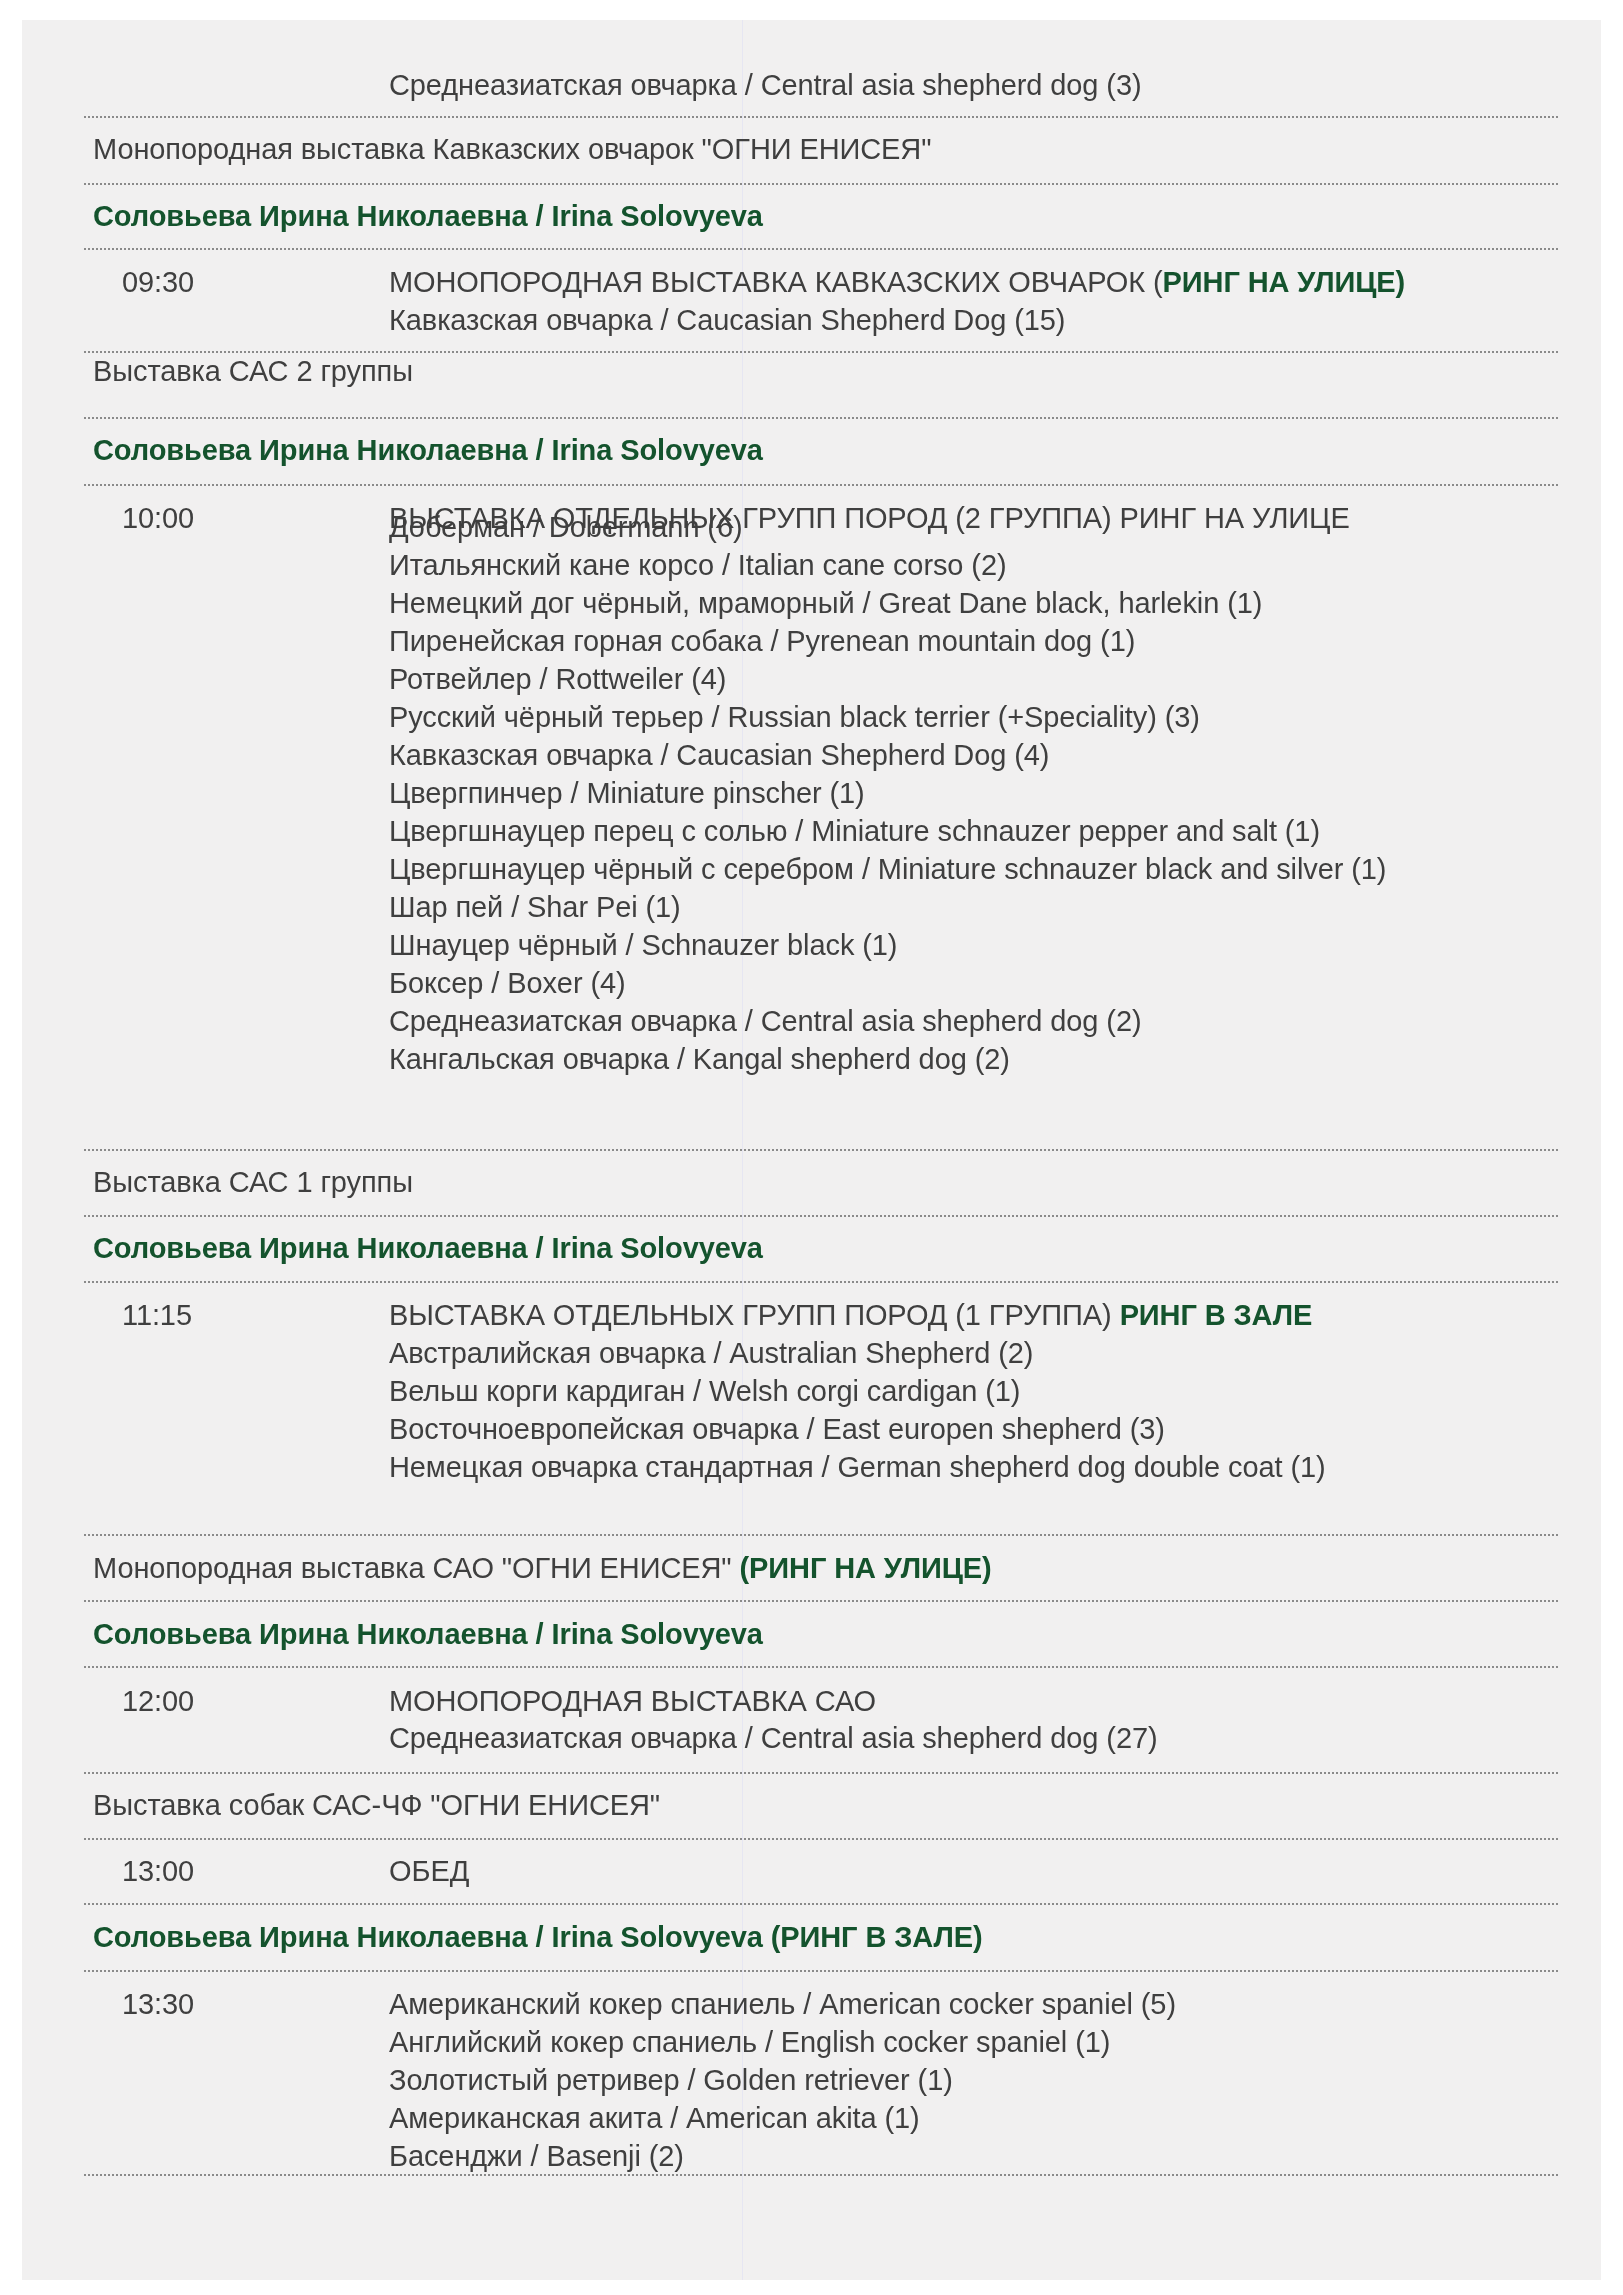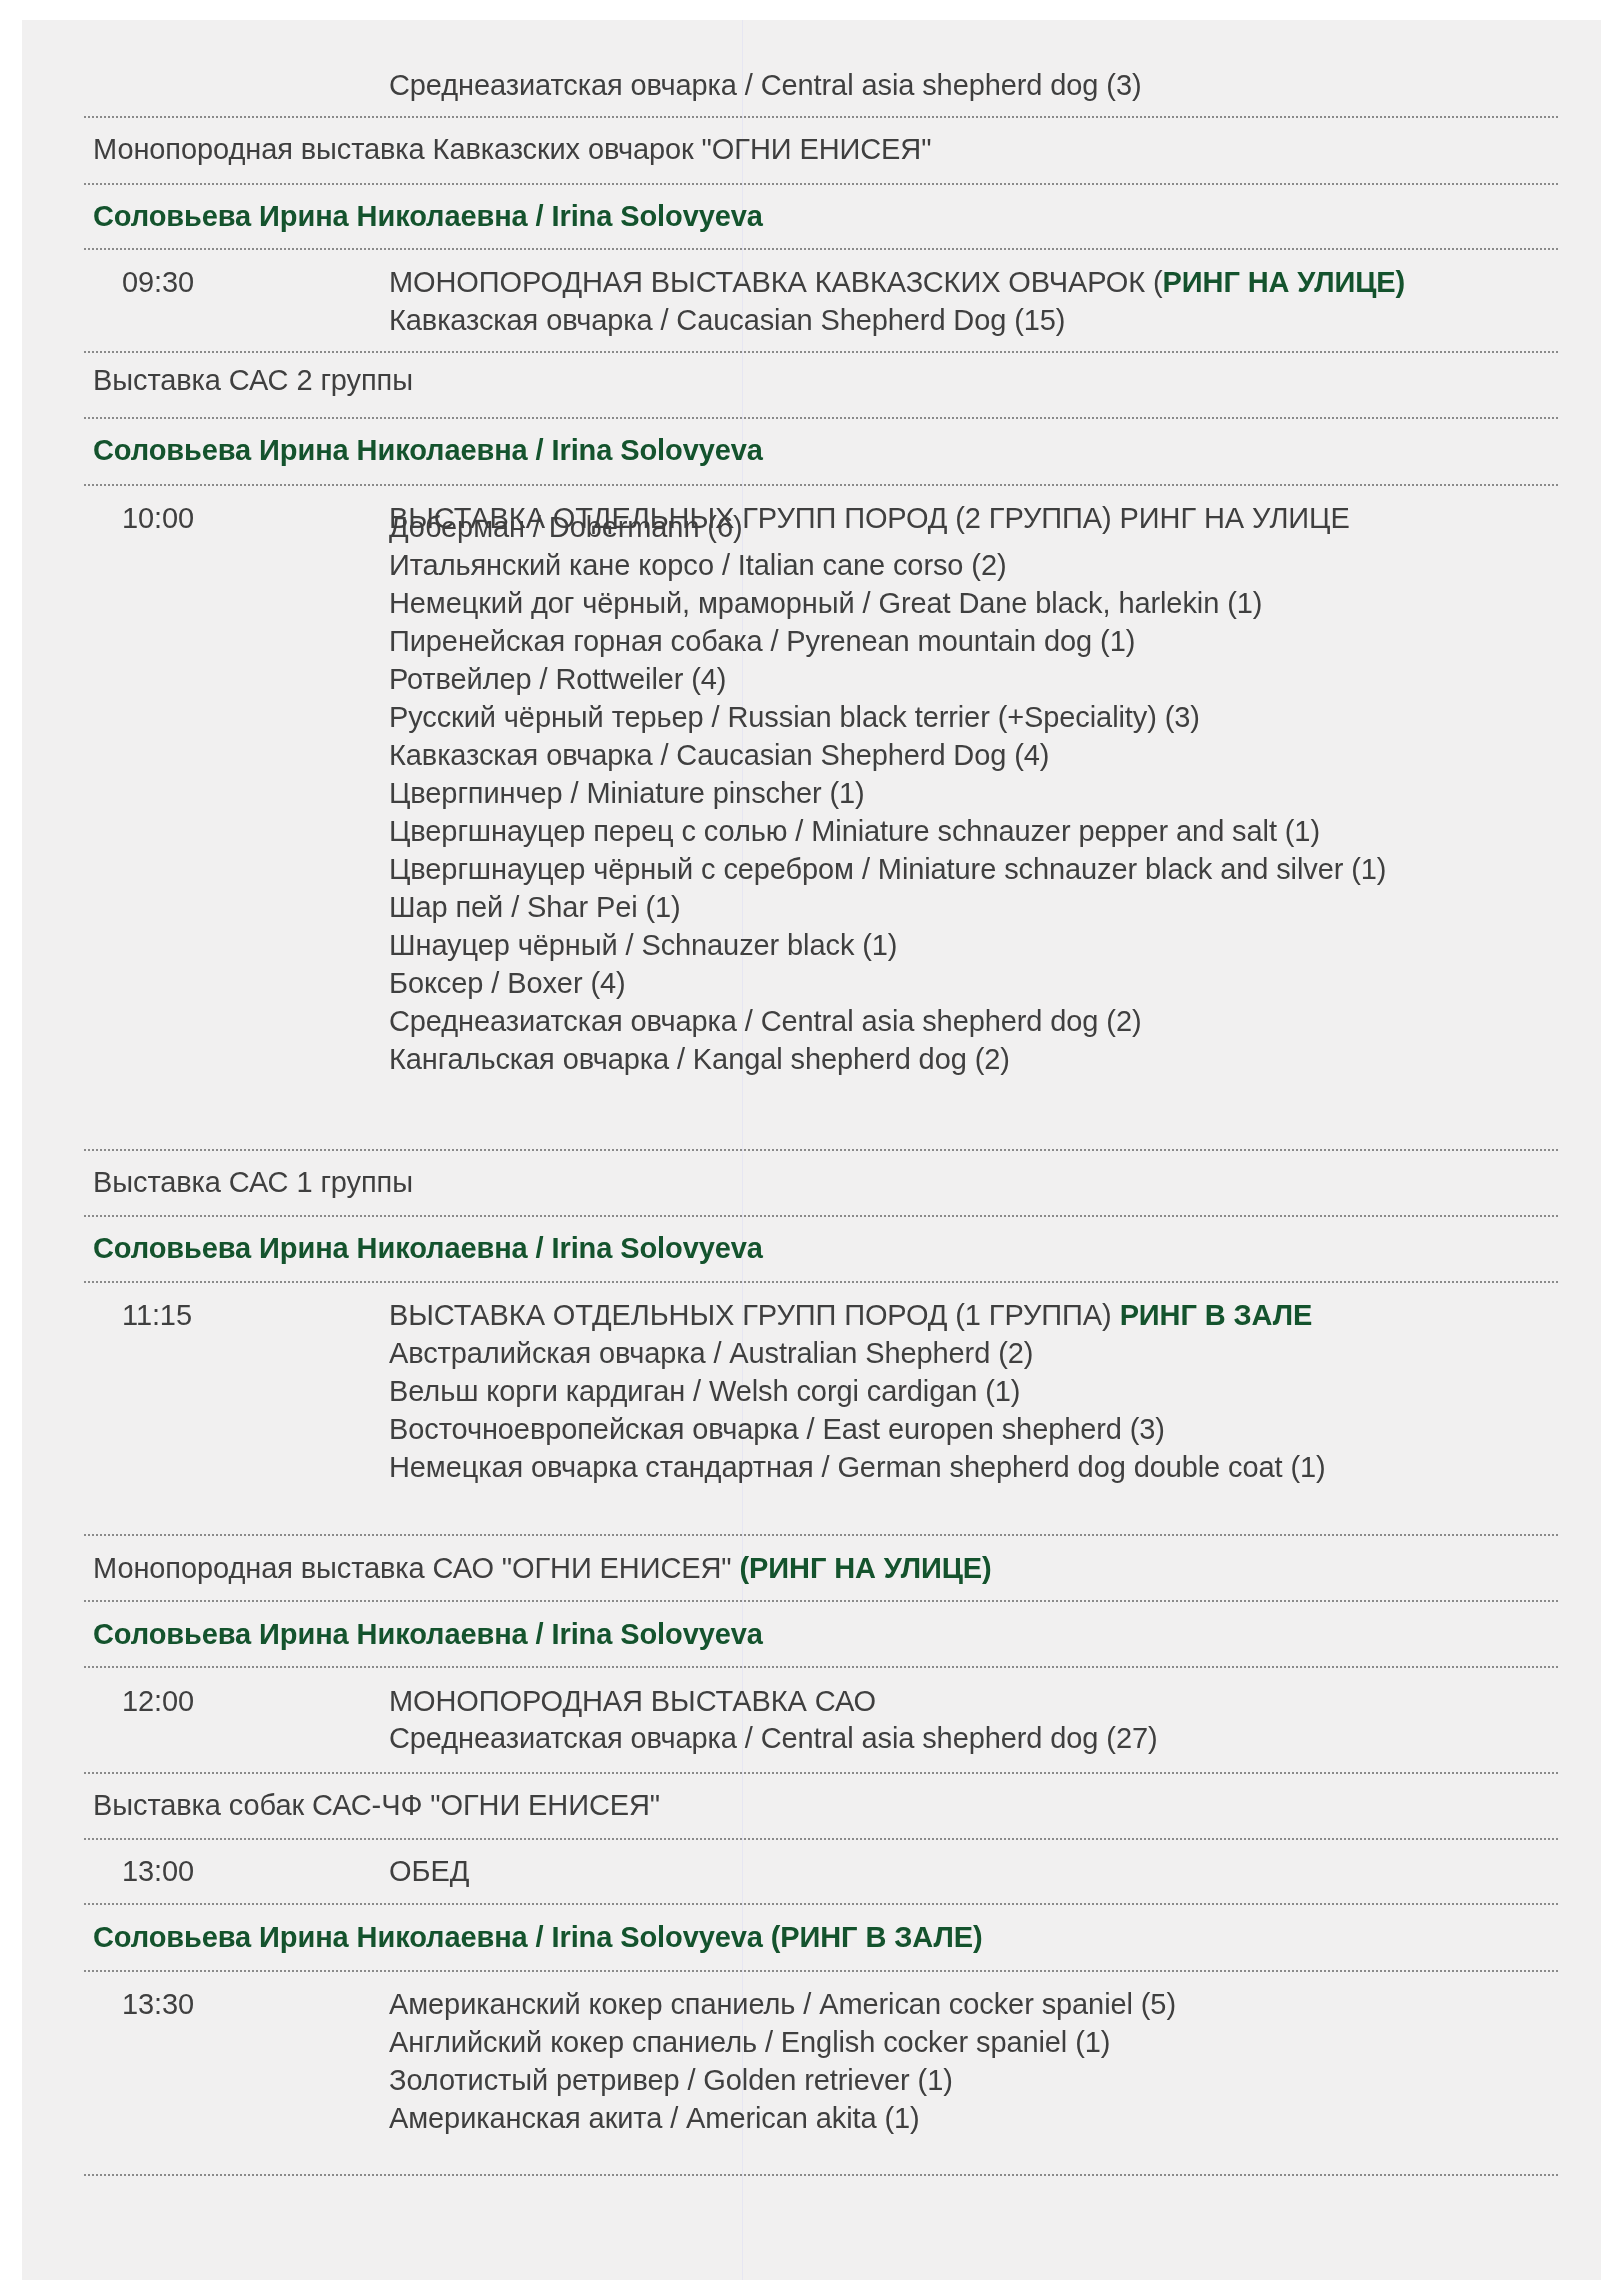--- a/index.html
+++ b/index.html
@@ -57,21 +57,21 @@
 <div class="txt content" style="top:66px">Среднеазиатская овчарка / Central asia shepherd dog (3)</div>
 
 <div class="txt head" style="top:130px">Монопородная выставка Кавказских овчарок "ОГНИ ЕНИСЕЯ"</div>
 <div class="txt head bold" style="top:197px">Соловьева Ирина Николаевна / Irina Solovyeva</div>
 <div class="txt time" style="top:263px">09:30</div>
 <div class="txt content" style="top:263px"><span>МОНОПОРОДНАЯ ВЫСТАВКА КАВКАЗСКИХ ОВЧАРОК (</span><span class="bold">РИНГ НА УЛИЦЕ)</span></div>
 <div class="txt content lines" style="top:301px">
     <div>Кавказская овчарка / Caucasian Shepherd Dog (15)</div>
   </div>
 
-<div class="txt head" style="top:361px">Выставка САС 2 группы</div>
+<div class="txt head" style="top:352px">Выставка САС 2 группы</div>
 <div class="txt head bold" style="top:431px">Соловьева Ирина Николаевна / Irina Solovyeva</div>
 <div class="txt time" style="top:499px">10:00</div>
 <div class="txt content" style="top:499px">ВЫСТАВКА ОТДЕЛЬНЫХ ГРУПП ПОРОД (2 ГРУППА) РИНГ НА УЛИЦЕ</div>
 <div class="txt content lines" style="top:508px">
     <div>Доберман / Dobermann (6)</div>
     <div>Итальянский кане корсо / Italian cane corso (2)</div>
     <div>Немецкий дог чёрный, мраморный / Great Dane black, harlekin (1)</div>
     <div>Пиренейская горная собака / Pyrenean mountain dog (1)</div>
     <div>Ротвейлер / Rottweiler (4)</div>
     <div>Русский чёрный терьер / Russian black terrier (+Speciality) (3)</div>
@@ -108,14 +108,15 @@
 <div class="txt head" style="top:1786px">Выставка собак САС-ЧФ "ОГНИ ЕНИСЕЯ"</div>
 <div class="txt time" style="top:1852px">13:00</div>
 <div class="txt content" style="top:1852px">ОБЕД</div>
 <div class="txt head bold" style="top:1918px">Соловьева Ирина Николаевна / Irina Solovyeva (РИНГ В ЗАЛЕ)</div>
 <div class="txt time" style="top:1985px">13:30</div>
 <div class="txt content lines" style="top:1985px">
     <div>Американский кокер спаниель / American cocker spaniel (5)</div>
     <div>Английский кокер спаниель / English cocker spaniel (1)</div>
     <div>Золотистый ретривер / Golden retriever (1)</div>
     <div>Американская акита / American akita (1)</div>
+    <div>Басенджи / Basenji (2)</div>
   </div>
 
 
 </body></html>

